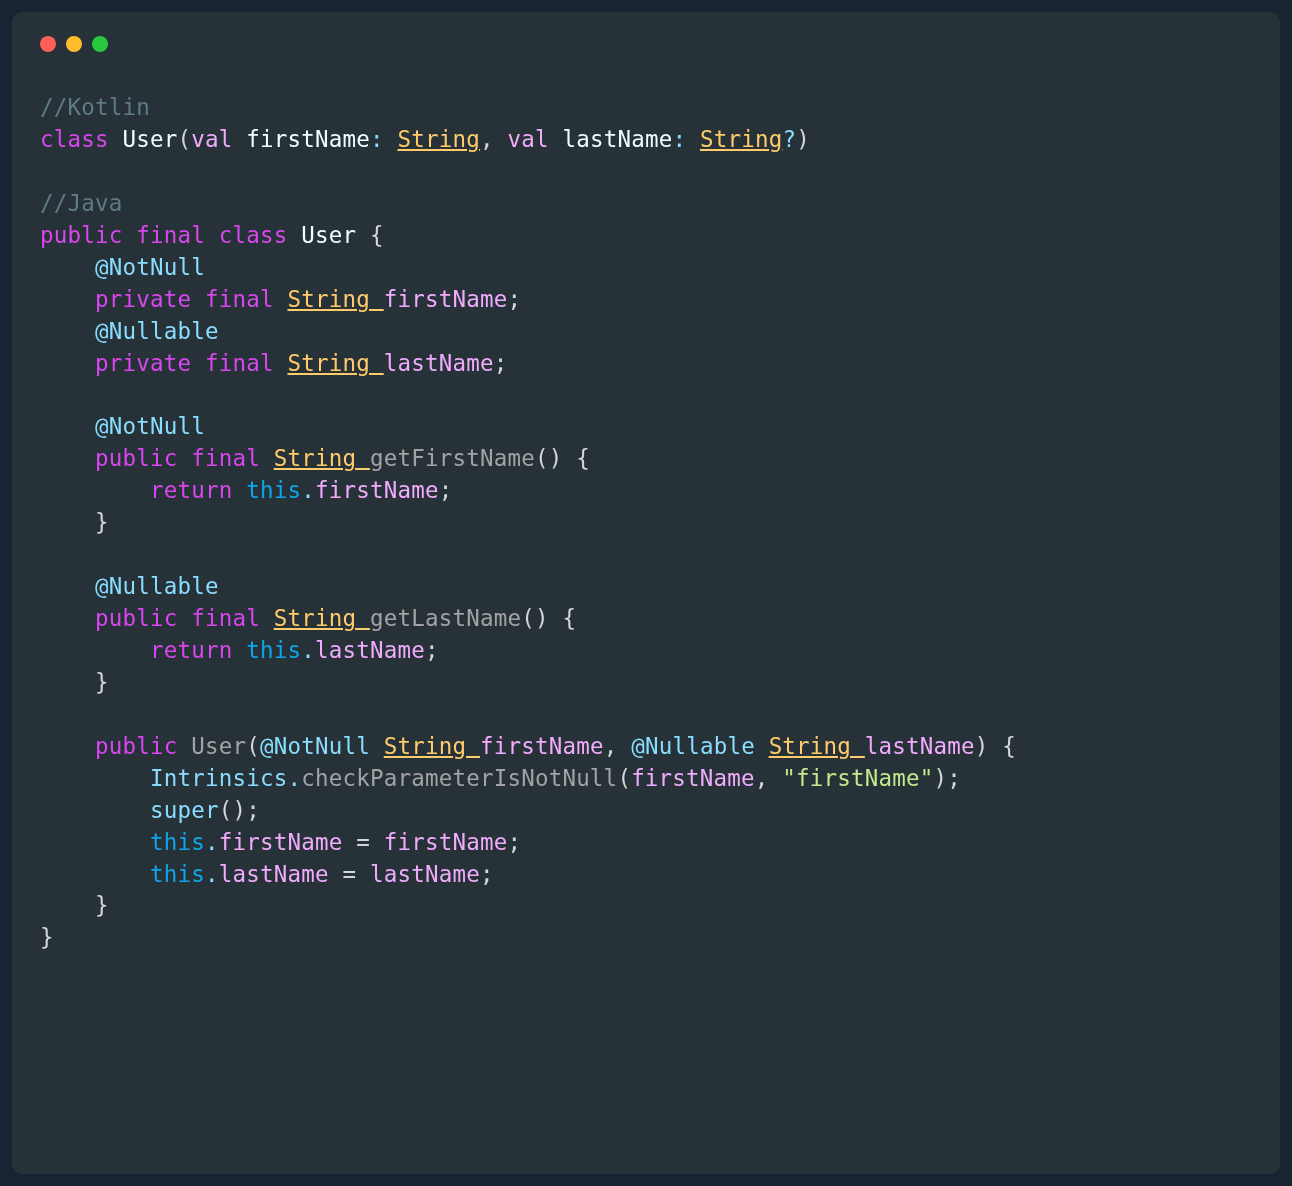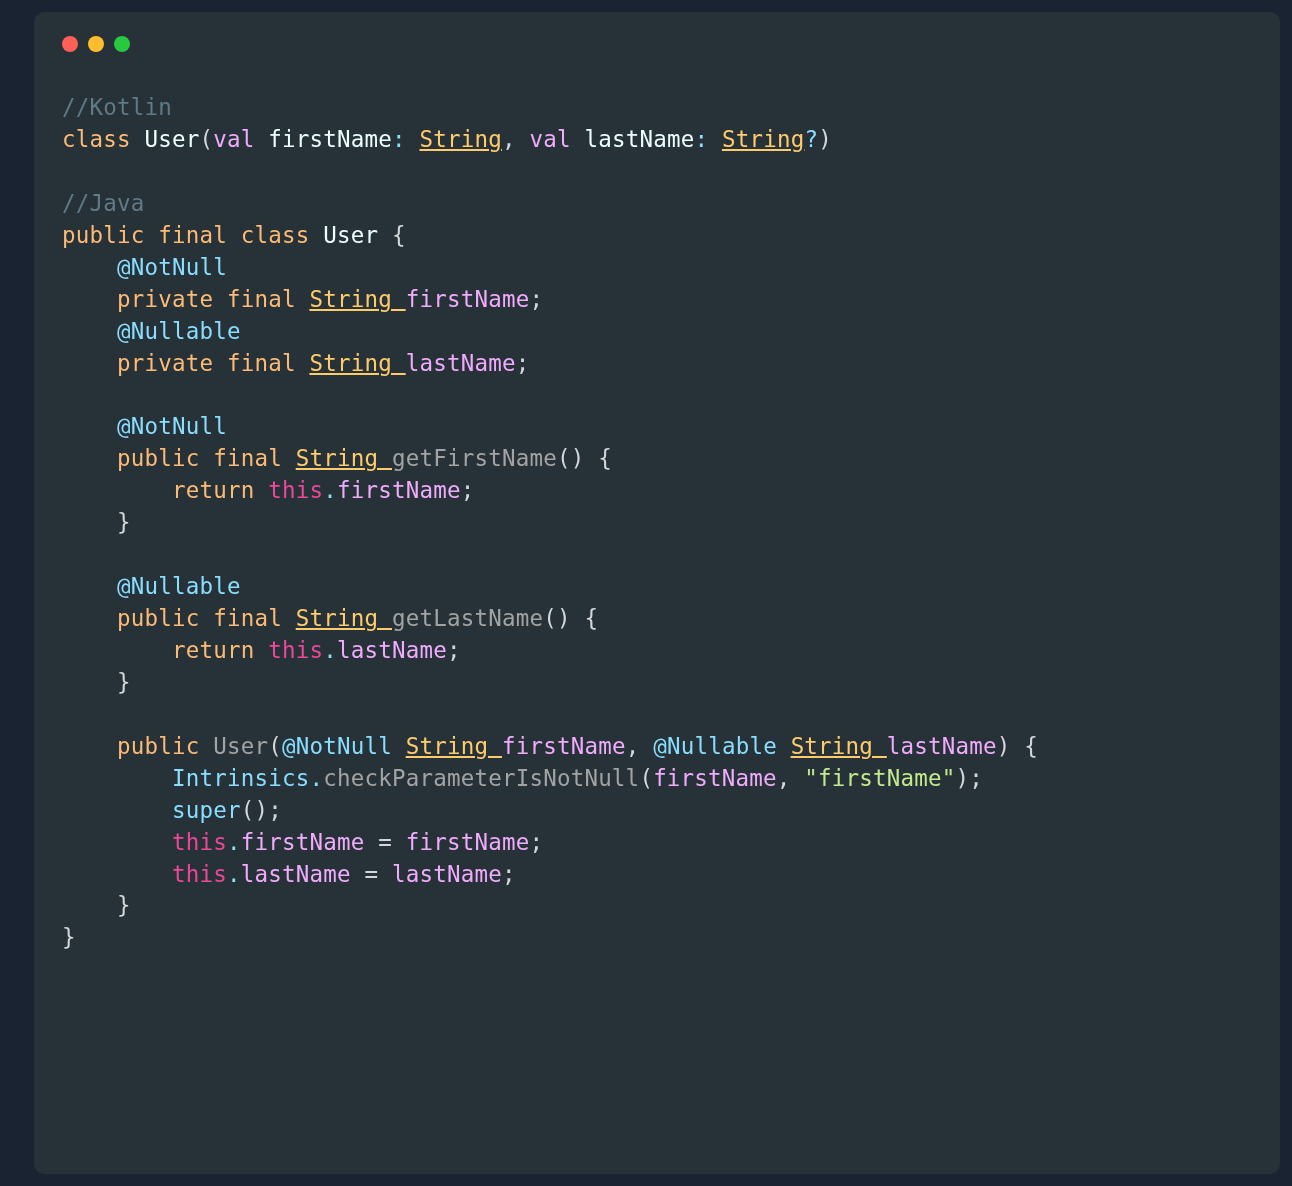--- a/index.html
+++ b/index.html
@@ -8,21 +8,20 @@
     padding: 12px;
     font-family: 'SF Mono', 'Monaco', 'Menlo', 'Consolas', monospace;
     width: 1292px;
     height: 1186px;
   }
   .window {
     background: #263238;
     border-radius: 10px;
     padding: 24px 32px 36px 28px;
     height: 100%;
-    margin-left: 22px;
   }
   .titlebar {
     display: flex;
     gap: 10px;
     margin-bottom: 40px;
   }
   .dot {
     width: 16px;
     height: 16px;
     border-radius: 50%;
@@ -31,28 +30,28 @@
   .dot.yellow { background: #ffbd2e; }
   .dot.green { background: #27c93f; }
   .code {
     font-size: 22.5px;
     line-height: 1.42;
     white-space: pre;
     color: #d4d7d9;
     letter-spacing: 0.2px;
   }
   .c-comment { color: #607a86; }
-  .c-keyword { color: #fdba74; }
+  .c-keyword { color: #d946ef; }
   .c-blue { color: #f0abfc; }
   .c-type { color: #ffcb6b; text-decoration: underline; }
   .c-name { color: #eeffff; }
   .c-paren { color: #d4d7d9; }
   .c-ann { color: #89ddff; }
   .c-func { color: #a3a3a3; }
-  .c-this { color: #ec4899; }
+  .c-this { color: #0ea5e9; }
   .c-teal { color: #89ddff; }
   .c-string { color: #c3e88d; }
 </style>
 </head>
 <body>
 
 <div class="window">
   <div class="titlebar">
     <div class="dot red"></div>
     <div class="dot yellow"></div>

